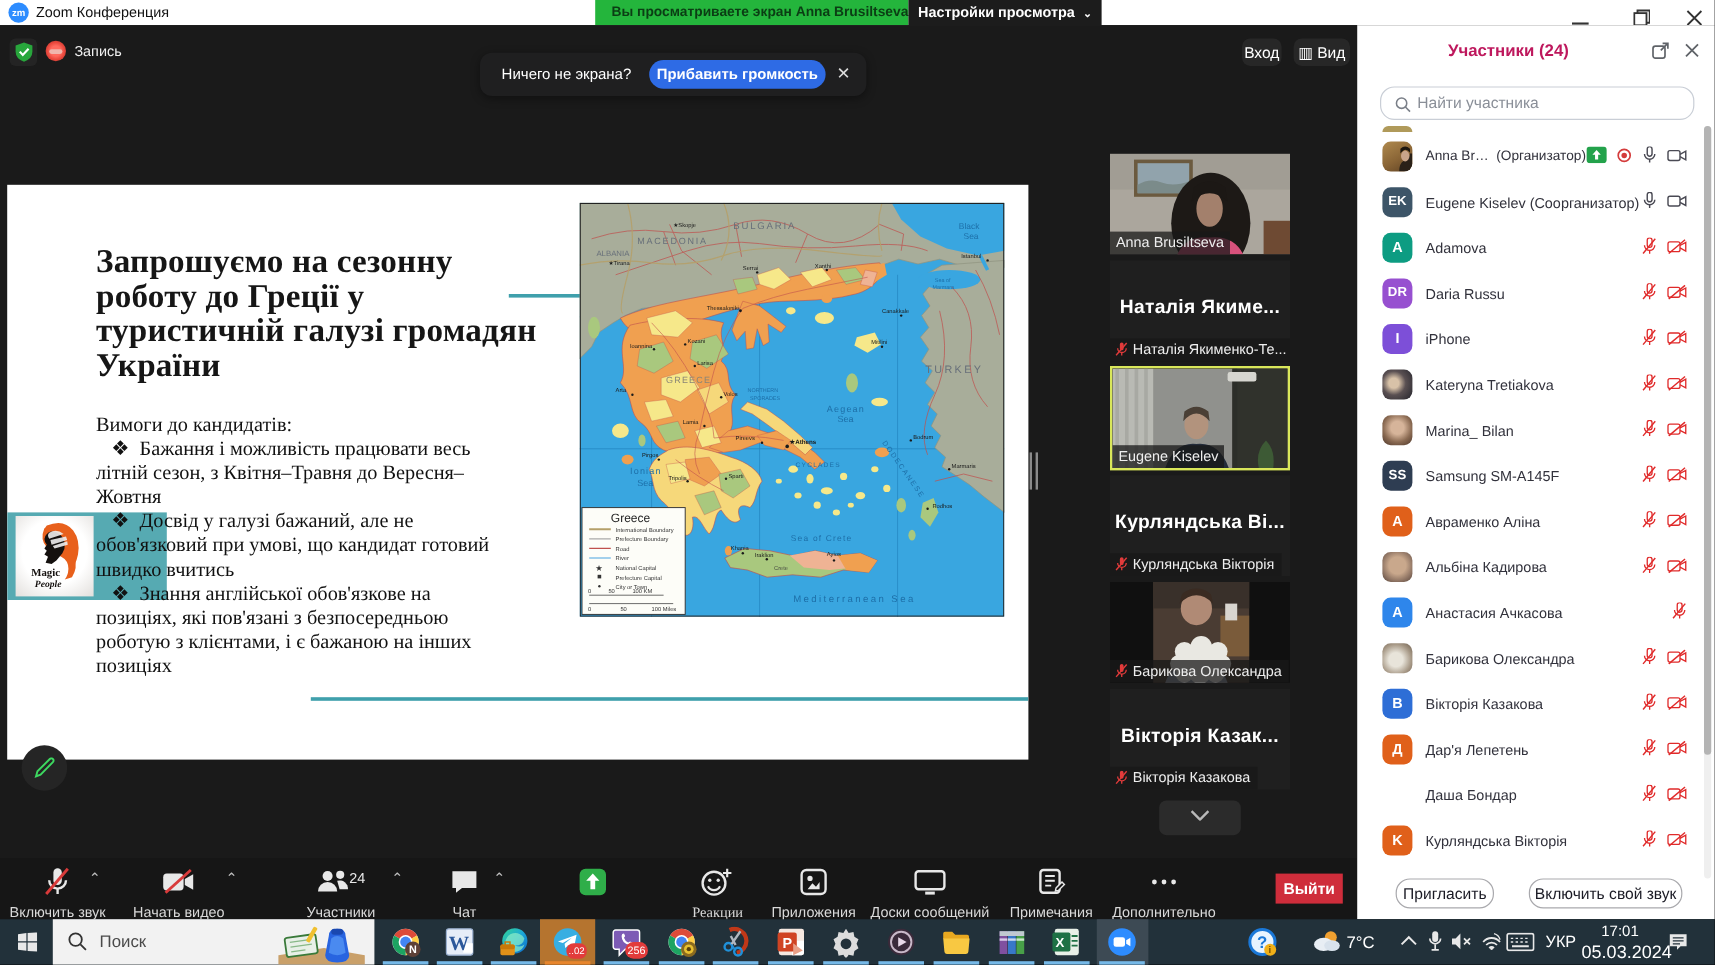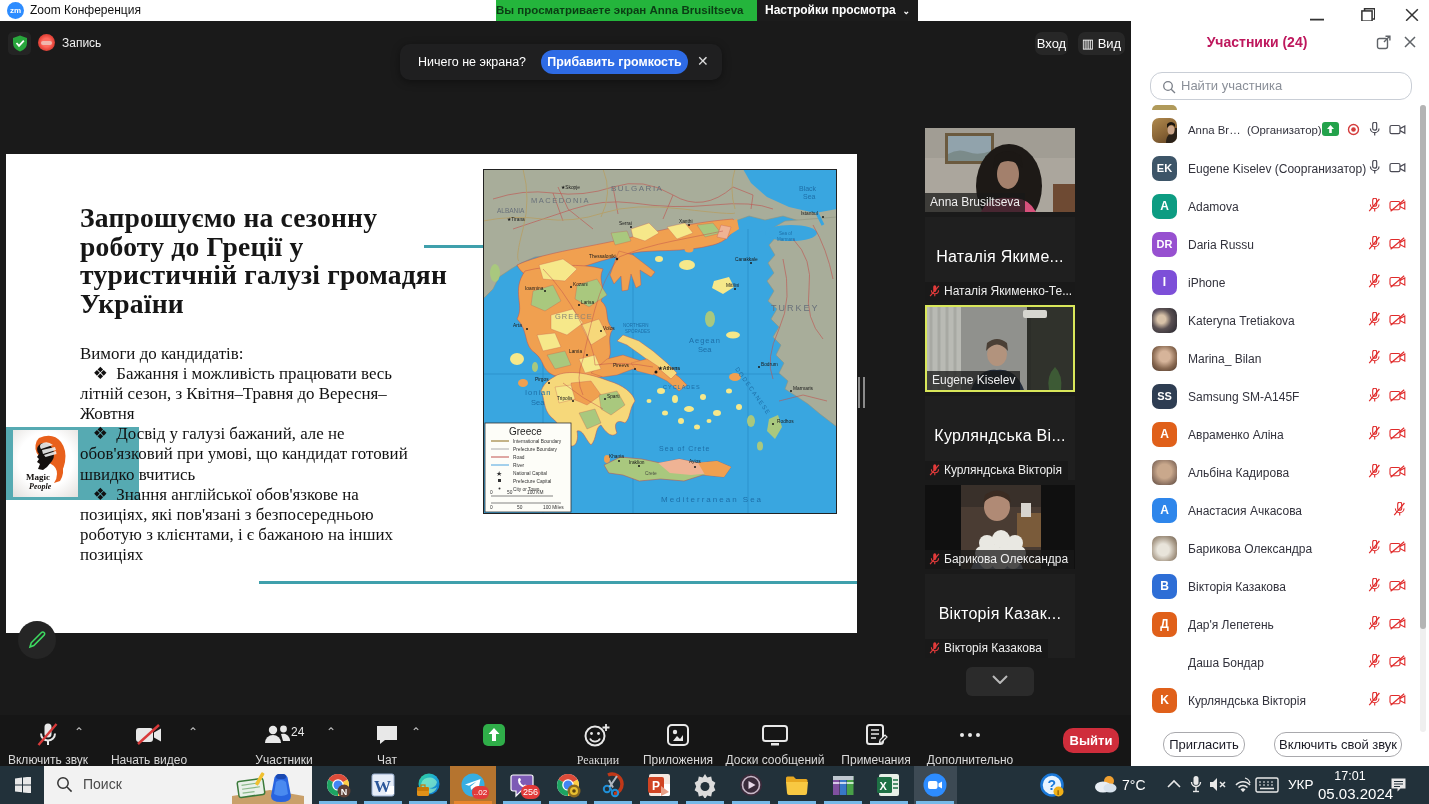--- a/index.html
+++ b/index.html
@@ -6,21 +6,21 @@
   html,body { width:1429px; height:804px; overflow:hidden; background:#000; }
   #app { position:relative; width:1429px; height:804px; font-family:"Liberation Sans",sans-serif; }
   .abs { position:absolute; }
 
   
   #titlebar { position:absolute; left:0; top:0; width:1429px; height:21px; background:#fff; }
   #zmlogo { position:absolute; left:7px; top:2px; width:17px; height:17px; border-radius:50%;
     background:#2d8cff; color:#fff; font-size:8px; font-weight:bold; text-align:center; line-height:17px; }
   #wtitle { position:absolute; left:30px; top:3px; font-size:12px; color:#111; }
   #greenbanner { position:absolute; left:496px; top:0; width:261px; height:21px; background:#24b53c;
-    color:#0b3d14; font-size:11.5px; font-weight:bold; text-align:left; line-height:21px; }
+    color:#0b3d14; font-size:11.5px; font-weight:bold; text-align:right; line-height:21px; }
   #viewsettings { position:absolute; left:757px; top:0; width:161px; height:21px; background:#1c1c1c;
     color:#fff; font-size:12px; font-weight:bold; text-align:center; line-height:21px; }
   .wctl { position:absolute; top:0px; width:14px; height:20px; color:#222; font-size:13px; text-align:center; line-height:20px; }
 
   
   #mainarea { position:absolute; left:0; top:21px; width:1131px; height:745px; background:#1a1a1a; }
 
   
   #shieldbox { position:absolute; left:8px; top:11px; width:23px; height:23px; background:#242424; border-radius:5px; }
   #recdot { position:absolute; left:38px; top:13px; width:17px; height:17px; border-radius:50%;
@@ -51,33 +51,33 @@
      background:radial-gradient(circle at 50% 45%, #ffffff 0 55%, #e2dfdc 100%); }
   #pencilbtn { position:absolute; left:18px; top:600px; width:38px; height:38px; border-radius:50%; background:#252525; }
   #handle { position:absolute; left:858px; top:356px; width:7px; height:31px;
      border-left:2px solid #8a8a8a; border-right:2px solid #8a8a8a; }
 
   
   .vtile { position:absolute; left:925px; width:150px; background:#1f1f1f; overflow:hidden; }
   .vname { position:absolute; left:0; bottom:0; background:rgba(24,24,24,.75); color:#eee; font-size:12px;
      padding:2px 5px 3px 5px; white-space:nowrap; }
   .vbig { position:absolute; left:0; right:0; top:50%; margin-top:-11px; text-align:center; color:#fff;
-     font-size:16px; font-weight:normal; letter-spacing:0.3px; white-space:nowrap; }
+     font-size:16px; font-weight:bold; letter-spacing:0.3px; white-space:nowrap; }
   .vmut { position:absolute; left:0; bottom:0; background:rgba(24,24,24,.75); color:#eee; font-size:12px;
      padding:2px 6px 3px 4px; white-space:nowrap; display:flex; align-items:center; gap:4px;}
   #chevbtn { position:absolute; left:966px; top:646px; width:68px; height:29px; background:#2b2b2b; border-radius:6px; }
   #chevbtn svg { display:block; margin:8px auto; }
 
   
   #toolbar { position:absolute; left:0; top:694px; width:1131px; height:51px; background:#161616; }
   .titem { position:absolute; text-align:center; color:#d9d9d9; font-size:12px; }
   .titem .lbl { position:absolute; left:50%; transform:translateX(-50%); top:31px; white-space:nowrap; }
   .chev { position:absolute; top:10px; color:#c0c0c0; font-size:12px; }
   #exitbtn { position:absolute; left:1063px; top:13px; width:56px; height:25px; background:#cf2d3b;
-     border-radius:10px; color:#fff; font-size:13px; font-weight:bold; text-align:center; line-height:25px; }
+     border-radius:0; color:#fff; font-size:13px; font-weight:bold; text-align:center; line-height:25px; }
 
   
   #panel { position:absolute; left:1131px; top:21px; width:298px; height:745px; background:#fff; }
   #ptitle { position:absolute; left:0; width:260px; top:13px; text-align:center; font-size:14px; font-weight:bold; color:#be185d; }
   #searchbox { position:absolute; left:19px; top:51px; width:262px; height:28px; border:1px solid #c9ced6;
      border-radius:12px; color:#8a8f98; font-size:13px; line-height:26px; padding-left:30px; }
   .prow { position:absolute; left:0; width:290px; height:38px; }
   .pav { position:absolute; left:21px; top:6px; width:25px; height:25px; border-radius:7px; color:#fff;
      font-size:12px; font-weight:bold; text-align:center; line-height:25px; overflow:hidden;}
   .pname { position:absolute; left:57px; top:12px; font-size:12px; color:#32323c; white-space:nowrap; }

